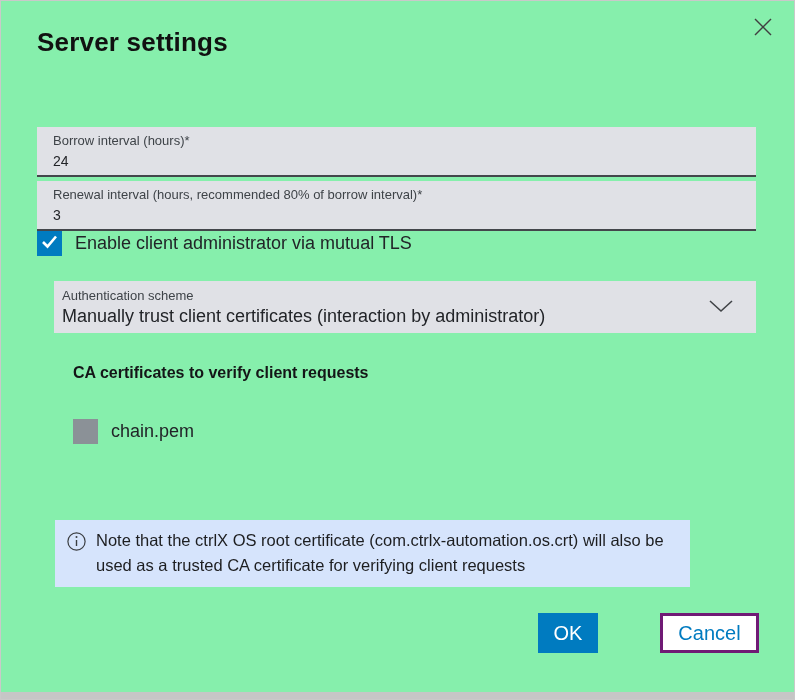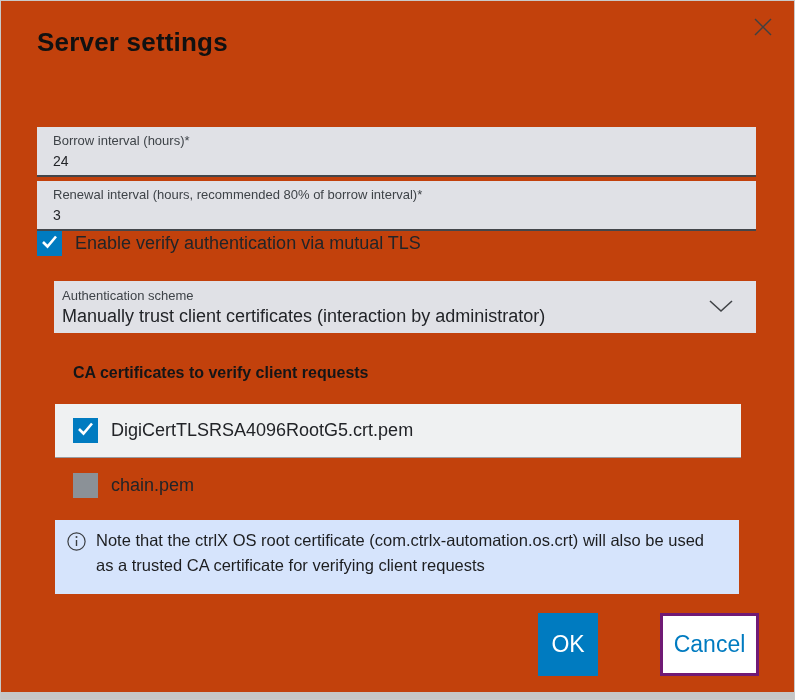--- a/index.html
+++ b/index.html
@@ -5,21 +5,21 @@
   * { margin: 0; padding: 0; box-sizing: border-box; }
   html, body { background: #ffffff; }
   body {
     font-family: "Liberation Sans", "DejaVu Sans", sans-serif;
     color: #1f2023;
   }
   .dialog {
     position: relative;
     width: 795px;
     height: 700px;
-    background: #c2410c;
+    background: #86efac;
     border: 1px solid #c9c9c9;
     overflow: hidden;
   }
   .backdrop-strip {
     position: absolute;
     left: 0; right: 0; bottom: 0;
     height: 7px;
     background: #c6c6c6;
   }
   .close-btn {
@@ -142,43 +142,43 @@
     border-bottom: 1px solid #979ca1;
   }
   .ca-row .ca-name {
     font-size: 18px;
     color: #222428;
   }
 
   .note-box {
     position: absolute;
     left: 54px; top: 519px;
-    width: 684px;
+    width: 635px;
     background: #d6e4fc;
-    padding: 8px 18px 16px 12px;
+    padding: 8px 18px 9px 12px;
     display: flex;
     gap: 10px;
   }
   .note-icon { flex: 0 0 auto; margin-top: 4px; }
   .note-text {
     font-size: 16.5px;
     line-height: 25px;
     color: #1d1e20;
   }
 
   .btn-row {
     position: absolute;
     top: 612px;
     right: 35px;
     display: flex;
     gap: 16px;
   }
   .btn {
-    height: 63px;
-    font-size: 23px;
+    height: 40px;
+    font-size: 20px;
     font-family: inherit;
     cursor: pointer;
     display: flex;
     align-items: center;
     justify-content: center;
   }
   .btn-ok {
     width: 60px;
     background: #007bc0;
     color: #ffffff;
@@ -219,46 +219,36 @@
   </div>
 
   <div class="checkbox-row">
     <span class="checkbox checked">
       <span>
         <svg width="25" height="25" viewBox="0 0 25 25">
           <polyline points="6,13 10.5,17.5 19,7.5" fill="none" stroke="#ffffff" stroke-width="2.6"></polyline>
         </svg>
       </span>
     </span>
-    <span class="cb-label">Enable verify authentication via mutual TLS</span>
+    <span class="cb-label">Enable client administrator via mutual TLS</span>
   </div>
 
   <div class="select-field">
     <span class="fld-label">Authentication scheme</span>
     <span class="fld-value">Manually trust client certificates (interaction by administrator)</span>
     <span class="select-chevron">
       <svg width="26" height="14" viewBox="0 0 26 14">
         <polyline points="2,2 13,12 24,2" fill="none" stroke="#404347" stroke-width="1.6"></polyline>
       </svg>
     </span>
   </div>
 
   <div class="ca-heading">CA certificates to verify client requests</div>
 
   <div class="ca-list">
-    <div class="ca-row selected">
-      <span class="checkbox checked">
-        <span>
-          <svg width="25" height="25" viewBox="0 0 25 25">
-            <polyline points="6,13 10.5,17.5 19,7.5" fill="none" stroke="#ffffff" stroke-width="2.6"></polyline>
-          </svg>
-        </span>
-      </span>
-      <span class="ca-name">DigiCertTLSRSA4096RootG5.crt.pem</span>
-    </div>
     <div class="ca-row">
       <span class="checkbox unchecked"></span>
       <span class="ca-name">chain.pem</span>
     </div>
   </div>
 
   <div class="note-box">
     <span class="note-icon">
       <svg width="19" height="19" viewBox="0 0 19 19">
         <circle cx="9.5" cy="9.5" r="8.6" fill="none" stroke="#3a3d41" stroke-width="1.2"></circle>

